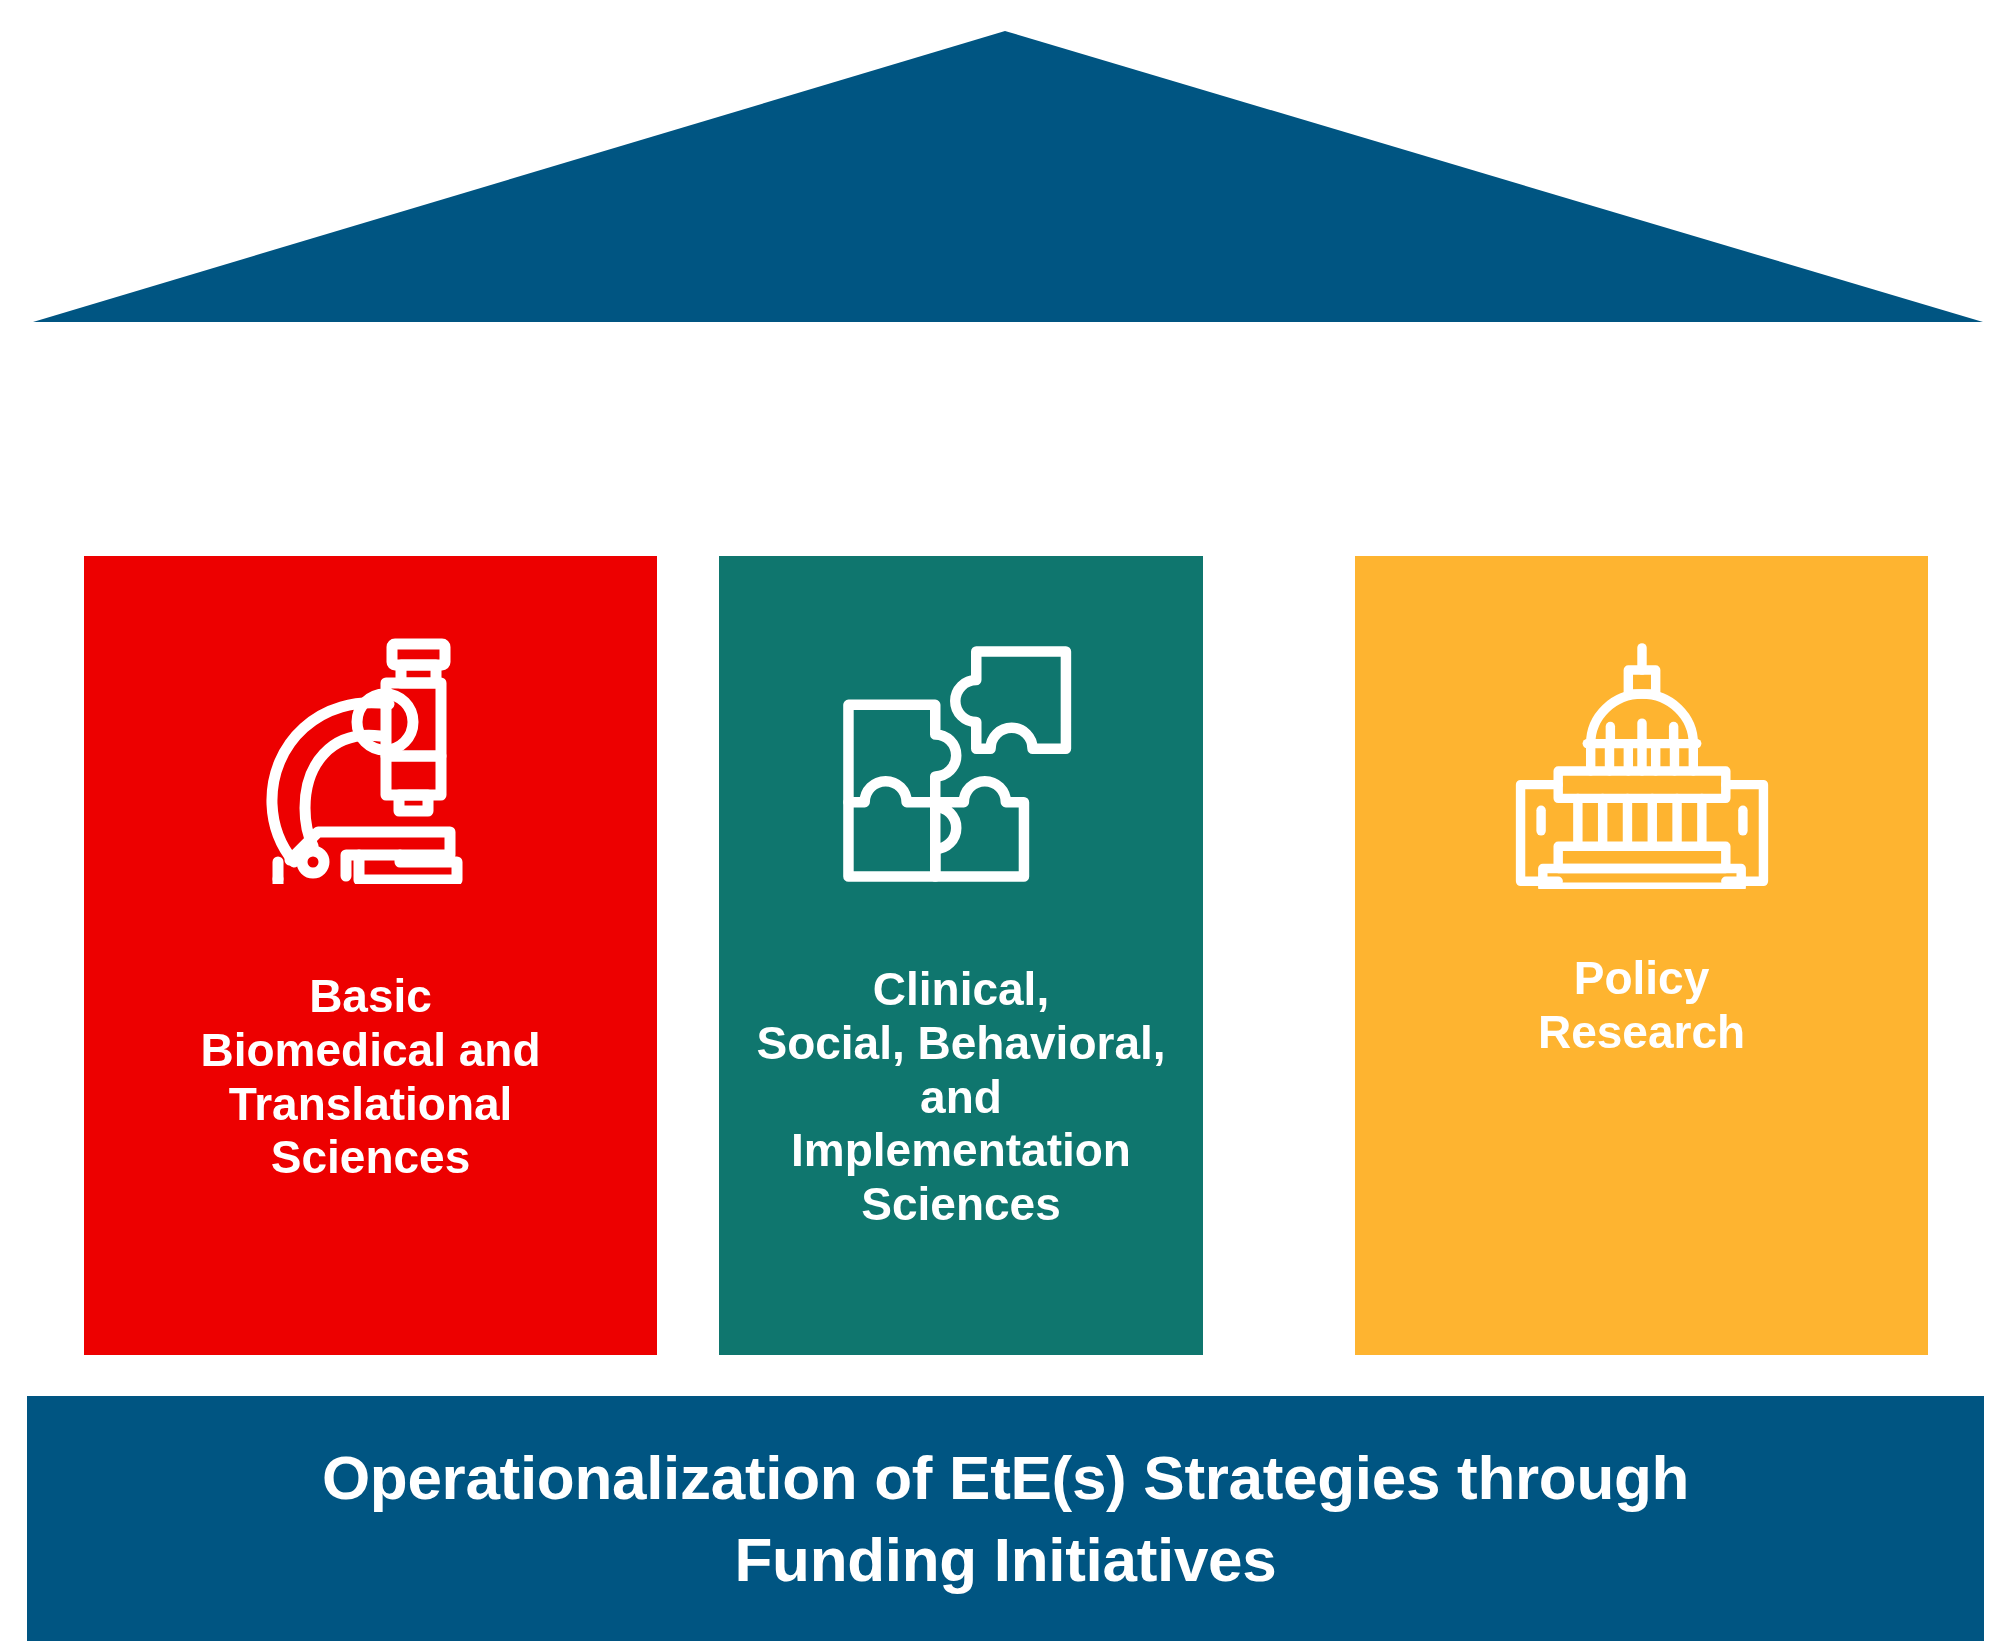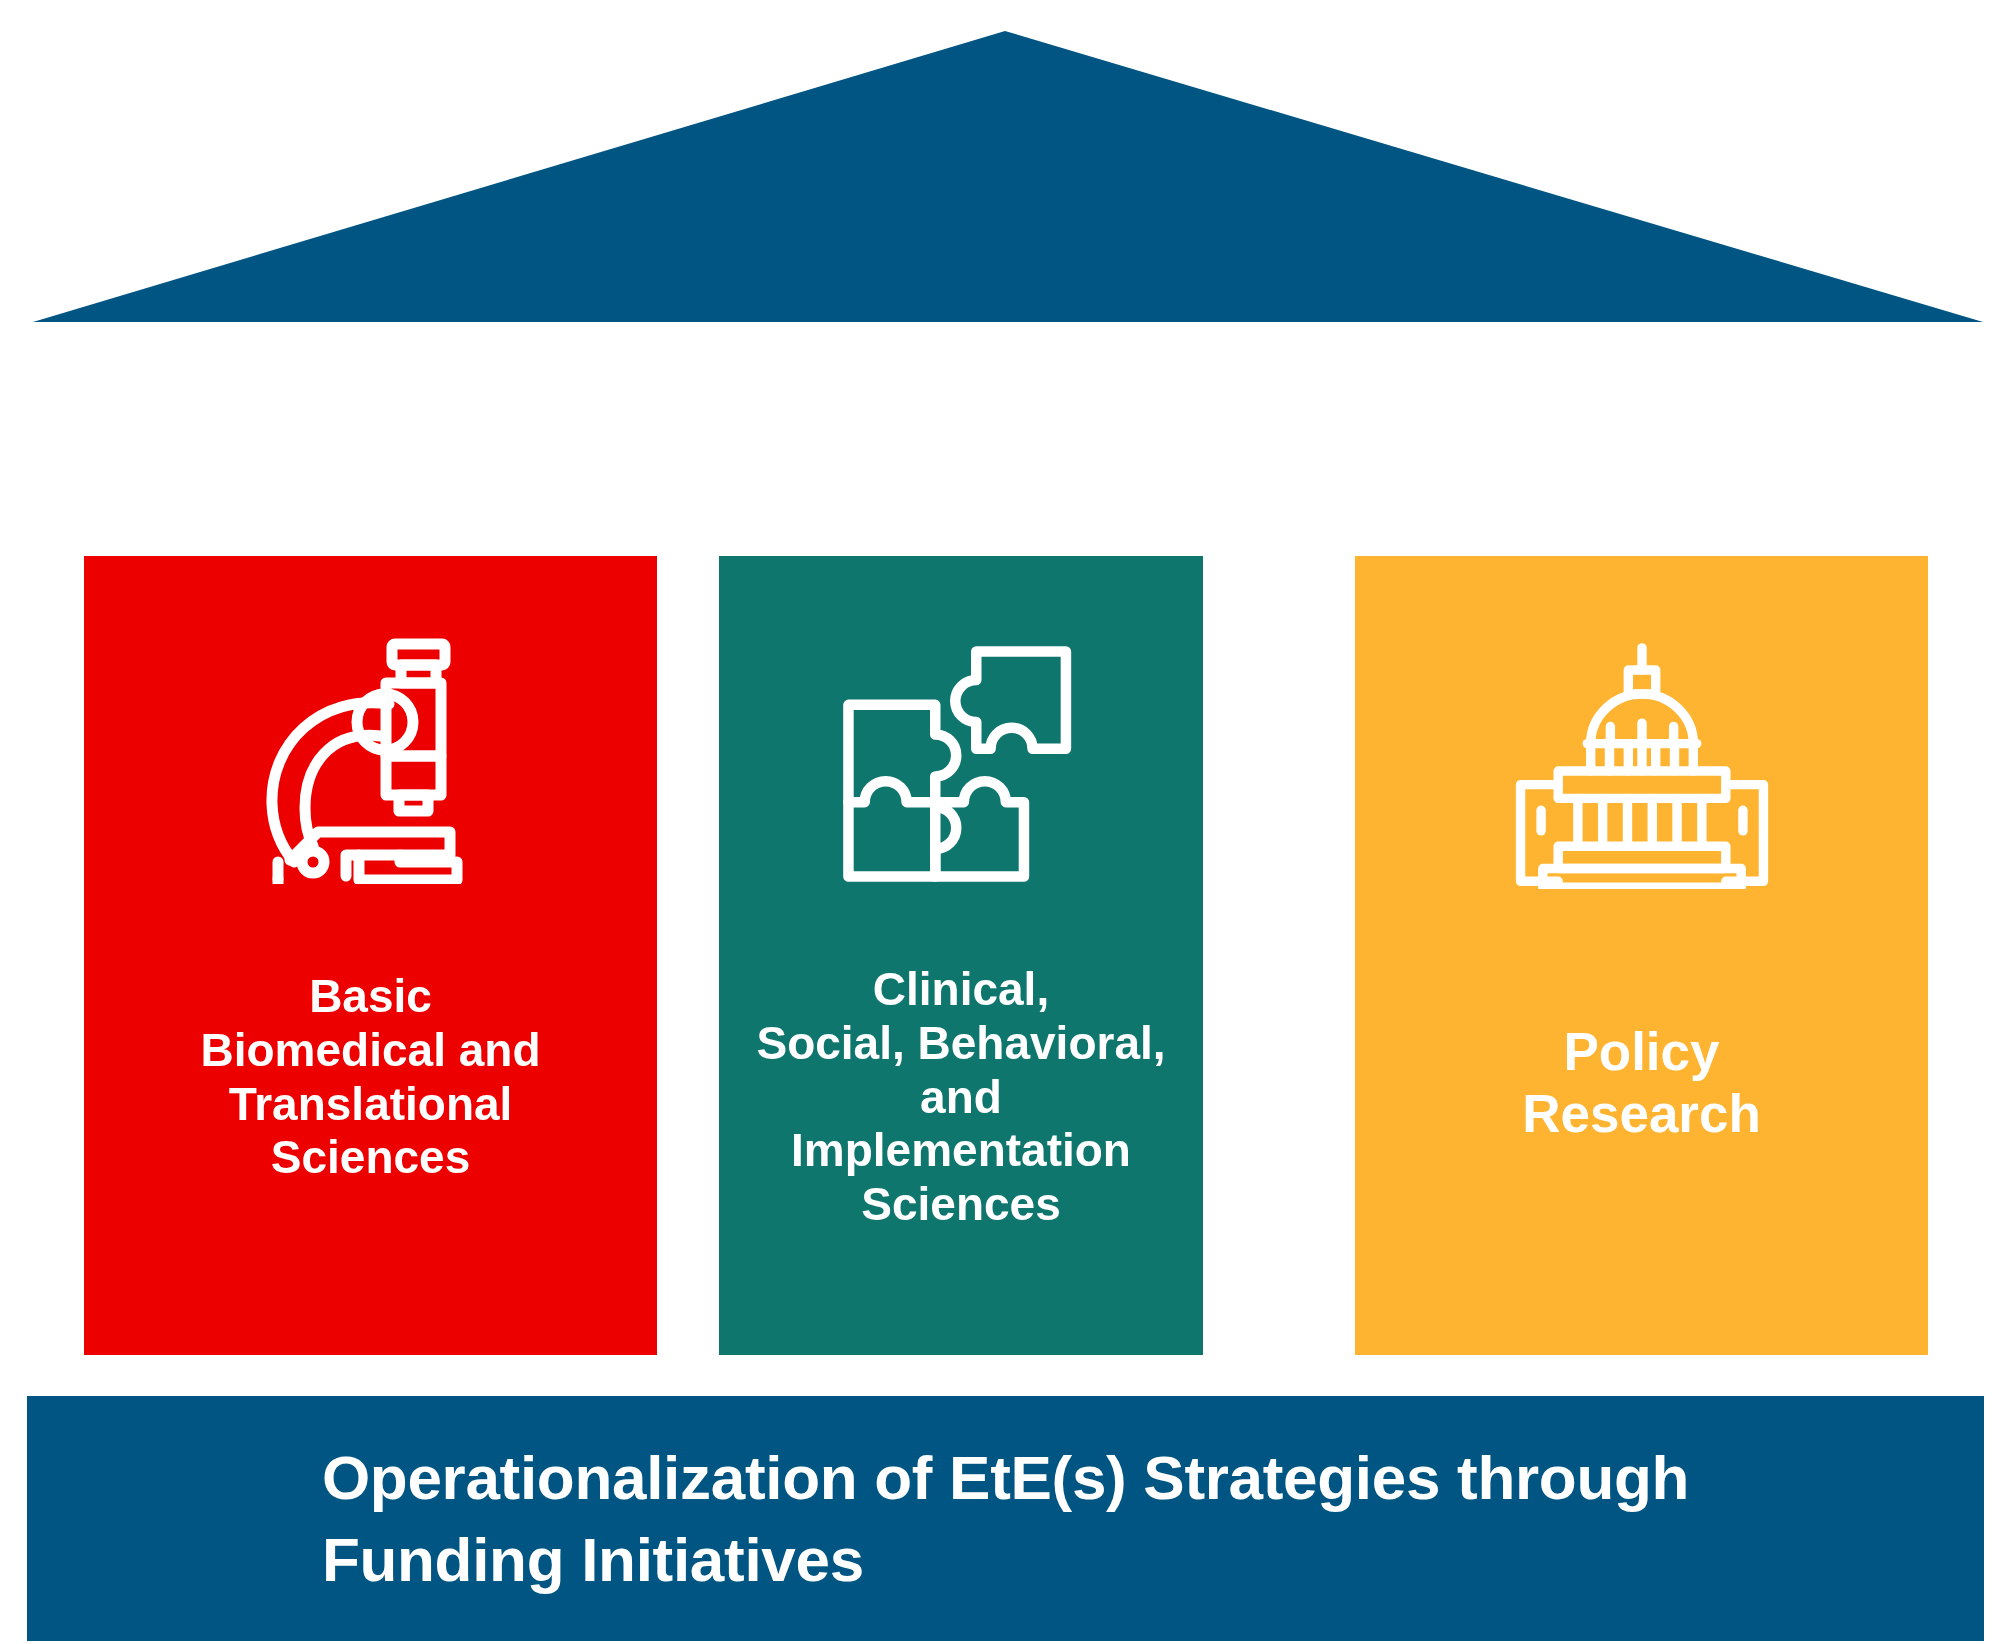--- a/index.html
+++ b/index.html
@@ -89,40 +89,40 @@
     font-weight: bold;
     text-align: center;
     line-height: 1.17;
     white-space: pre-line;
     padding: 0 14px;
     box-sizing: border-box;
     width: 100%;
   }
   .pillar-1 .pillar-label { font-size: 46px; margin-top: 69px; }
   .pillar-2 .pillar-label { font-size: 46px; margin-top: 62px; }
-  .pillar-3 .pillar-label { font-size: 53px; margin-top: 120px; }
+  .pillar-3 .pillar-label { font-size: 46px; margin-top: 51px; }
 
   
   .base-bar {
     position: absolute;
     left: 27px;
     top: 1396px;
     width: 1957px;
     height: 245px;
     background: #005582;
     display: flex;
     align-items: center;
     justify-content: center;
   }
   .base-text {
     color: #ffffff;
     font-size: 62px;
     font-weight: bold;
     line-height: 1.32;
-    text-align: left;
+    text-align: center;
     white-space: pre-line;
     letter-spacing: -0.3px;
     padding: 0 60px;
   }
 </style>
 </head>
 <body>
 
 <div id="canvas">
 

